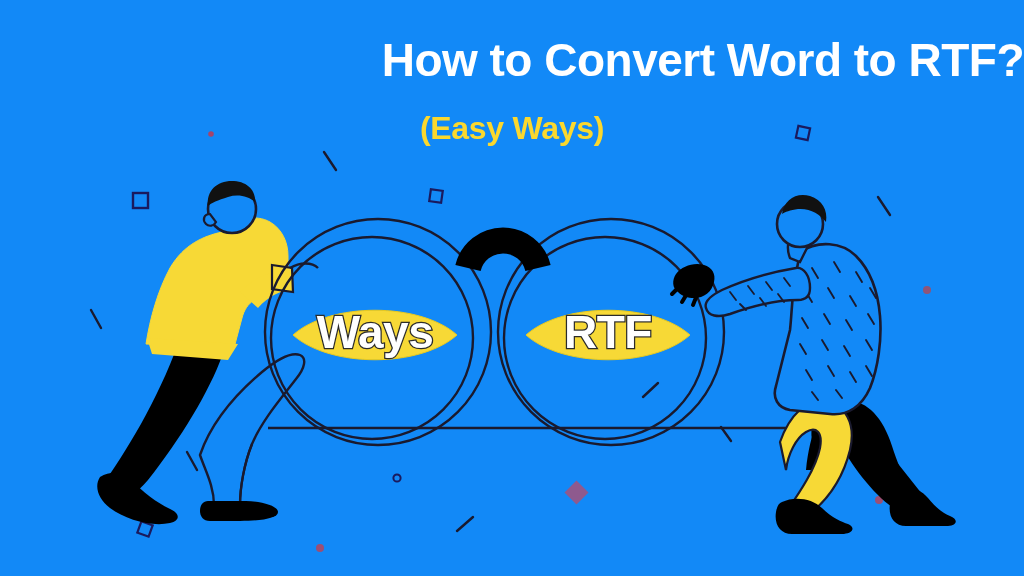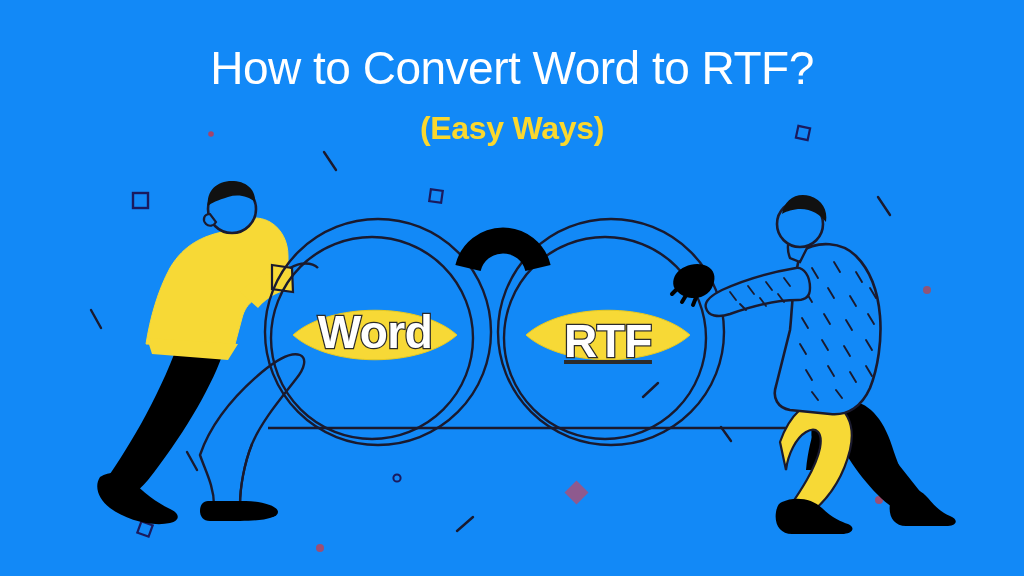--- a/index.html
+++ b/index.html
@@ -29,26 +29,26 @@
     position: absolute;
     left: 0;
     top: 0;
     width: 1024px;
     height: 576px;
     pointer-events: none;
   }
   .title {
     position: absolute;
     left: 0;
-    top: 44px;
-    width: 1024px;
-    text-align: center;
+    top: 36px;
+    width: 1024px;
+    text-align: right;
     color: #ffffff;
     font-size: 46px;
-    font-weight: 400;
+    font-weight: 700;
     letter-spacing: -0.5px;
     line-height: 1.05;
     font-family: "Liberation Sans", sans-serif;
     white-space: nowrap;
   }
   .subtitle {
     position: absolute;
     left: 0;
     top: 110px;
     width: 1024px;
@@ -67,21 +67,21 @@
     color: #ffffff;
     font-size: 46px;
     font-weight: 700;
     font-family: "Liberation Sans", sans-serif;
     letter-spacing: -0.5px;
     -webkit-text-stroke: 2.5px #2b2b2b;
     paint-order: stroke fill;
     white-space: nowrap;
   }
   #label-word { left: 245px; top: 305px; }
-  #label-rtf  { left: 478px; top: 314px; text-decoration: underline; }
+  #label-rtf  { left: 478px; top: 305px; }
 </style>
 </head>
 <body>
 
 <div id="stage">
 
   <svg id="art" viewBox="0 0 1024 576" xmlns="http://www.w3.org/2000/svg">
 
     <rect x="0" y="0" width="1024" height="576" fill="#1289f7"></rect>
 
@@ -239,17 +239,17 @@
       <path d="M790 258 C 786 248, 788 238, 794 234 L 808 246 L 800 262 Z" fill="#1289f7" stroke="#1a1a2e" stroke-width="2.4"></path>
       <circle cx="800" cy="224" r="23" fill="#1289f7" stroke="#1a1a2e" stroke-width="2.6"></circle>
       <path d="M782 214 C 784 200, 796 192, 810 196 C 822 200, 828 210, 826 222
                C 820 214, 810 208, 798 209 C 790 210, 785 212, 782 214 Z" fill="#111111"></path>
     </g>
   </svg>
 
   <div class="txt-layer">
     <div class="title">How to Convert Word to RTF?</div>
     <div class="subtitle">(Easy Ways)</div>
-    <div class="badge-label" id="label-word">Word</div>
+    <div class="badge-label" id="label-word">Ways</div>
     <div class="badge-label" id="label-rtf">RTF</div>
   </div>
 
 </div>
 
 </body></html>

